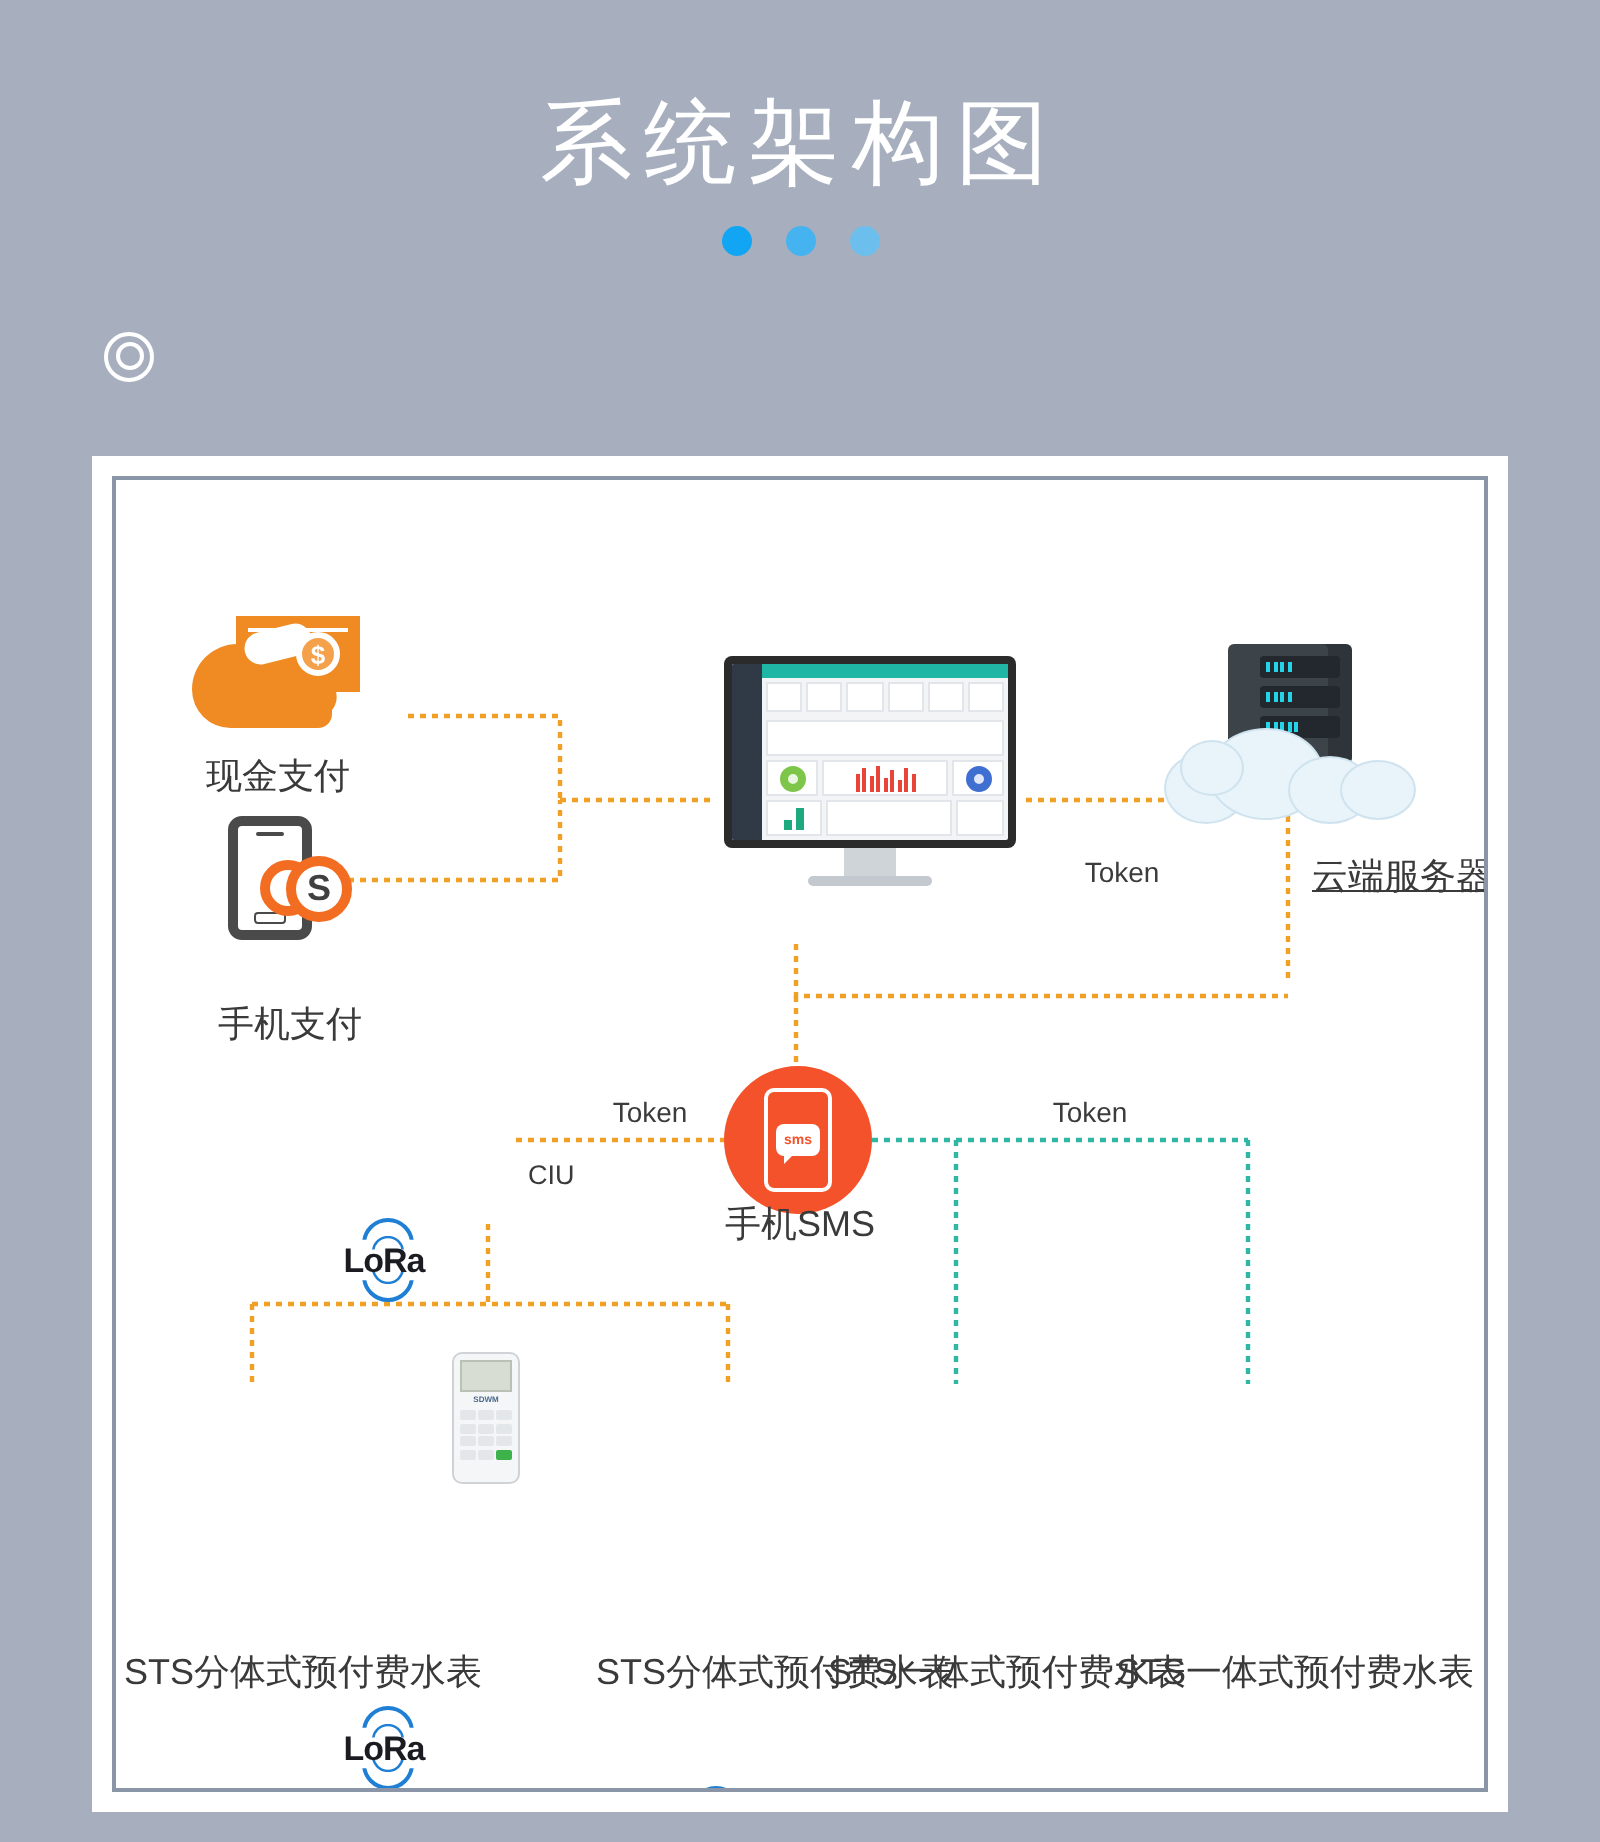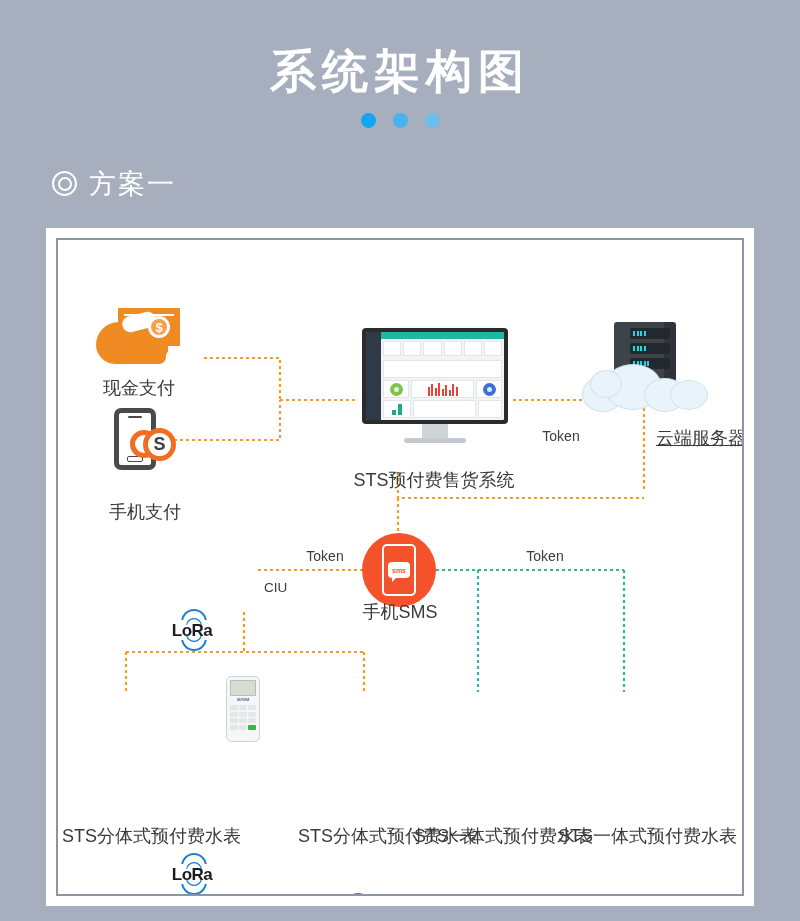--- a/index.html
+++ b/index.html
@@ -6,21 +6,21 @@
   body{
     width:800px;height:921px;
     background:#a7afbf;
     font-family:"Liberation Sans","DejaVu Sans",sans-serif;
     overflow:hidden;
     position:relative;
   }
   
   .header{width:800px;padding-top:46px;text-align:center;}
   .page-title{
-    font-size:46px;color:#ffffff;letter-spacing:6px;font-weight:700;
+    font-size:46px;color:#ffffff;letter-spacing:6px;font-weight:400;
     line-height:1.1;
   }
   .dots{margin-top:16px;display:flex;justify-content:center;gap:17px;}
   .dot{width:15px;height:15px;border-radius:50%;}
   .dot.d1{background:#12a5f4;}
   .dot.d2{background:#45b3ef;}
   .dot.d3{background:#6cbfec;}
 
   .subtitle{
     margin:38px 0 0 52px;color:#ffffff;font-size:27px;letter-spacing:2px;
@@ -191,21 +191,20 @@
   <div class="page-title">系统架构图</div>
   <div class="dots">
     <span class="dot d1"></span>
     <span class="dot d2"></span>
     <span class="dot d3"></span>
   </div>
 </div>
 
 <div class="subtitle">
   <span class="ring"></span>
-  <span>方案一</span>
 </div>
 
 <div class="panel">
  <div class="panel-inner">
 
   <svg class="canvas" viewBox="0 0 684 654" preserveAspectRatio="none">
     <g fill="none" stroke="#f0a024" stroke-width="2.2" stroke-dasharray="3,3" stroke-linecap="butt">
 
       <path d="M146,118 L222,118 L222,160"></path>
 
@@ -306,21 +305,20 @@
             </span>
             <span class="mbox" style="flex:1;"></span>
             <span class="mbox" style="width:22px;"></span>
           </div>
         </div>
       </div>
     </div>
     <div class="stand"></div>
     <div class="base"></div>
   </div>
-  <div class="lbl cn" style="left:276px;top:228px;width:200px;">STS预付费售货系统</div>
 
   <div class="node cloudwrap" style="left:524px;top:82px;">
     <div class="rack">
       <span class="u" style="top:6px;">
             <i></i>
             <i></i>
             <i></i>
             <i></i>
           </span>
       <span class="u" style="top:21px;">

